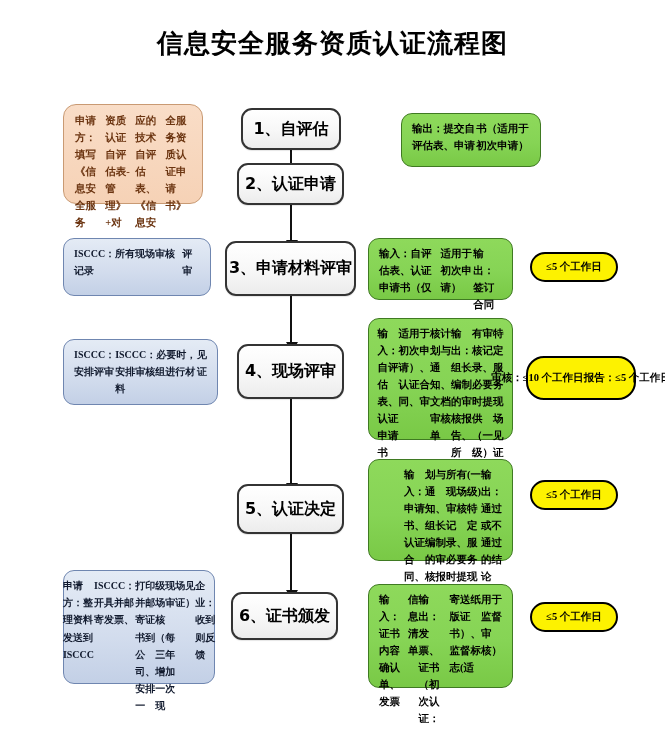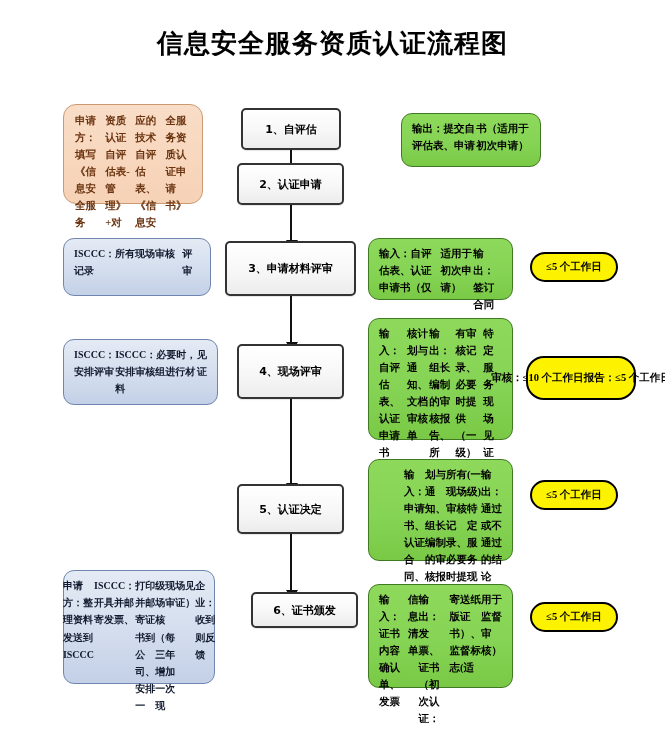--- a/index.html
+++ b/index.html
@@ -40,26 +40,26 @@
     position: absolute;
     box-sizing: border-box;
     display: flex;
     flex-direction: row;
     justify-content: center;
   }
 
   
   .step {
     border: 2px solid #333333;
-    border-radius: 5px;
+    border-radius: 11px;
     background: linear-gradient(to bottom, #ffffff 0%, #f7f7f7 55%, #ececec 100%);
     text-align: center;
     font-family: "DejaVu Sans", "Liberation Sans", sans-serif;
     font-weight: bold;
-    font-size: 11px;
+    font-size: 16px;
     color: #000000;
     align-items: center;
     box-shadow: 0 1px 1px rgba(0,0,0,0.10);
   }
 
   
   .note-orange {
     border: 1px solid #c99a73;
     border-radius: 13px;
     background: linear-gradient(to bottom, #f9ddc7 0%, #f6d2b6 100%);
@@ -154,21 +154,21 @@
   </div>
 
   <div class="node step" style="left:237px; top:344px; width:107px; height:55px;">
     <span>4、现场评审</span>
   </div>
 
   <div class="node step" style="left:237px; top:484px; width:107px; height:50px;">
     <span>5、认证决定</span>
   </div>
 
-  <div class="node step" style="left:251px; top:592px; width:107px; height:36px;">
+  <div class="node step" style="left:231px; top:592px; width:107px; height:48px;">
     <span>6、证书颁发</span>
   </div>
 
   <div class="node note-orange" style="left:63px; top:104px; width:140px; height:100px;">
     <span class="note-line">申请方：填写《信息安全服务</span>
     <span class="note-line">资质认证自评估表-管理》+对</span>
     <span class="note-line">应的技术自评估表、《信息安</span>
     <span class="note-line">全服务资质认证申请书》</span>
   </div>
 
@@ -199,20 +199,21 @@
   </div>
 
   <div class="node note-green" style="left:368px; top:238px; width:145px; height:62px;">
     <span class="note-line">输入：自评估表、认证申请书（仅</span>
     <span class="note-line">适用于初次申请）</span>
     <span class="note-line">输出：签订合同</span>
   </div>
 
   <div class="node note-green" style="left:368px; top:318px; width:145px; height:122px;">
     <span class="note-line">输入：自评估表、认证申请书（仅</span>
+    <span class="note-line">适用于初次申请）、认证合同、审</span>
     <span class="note-line">核计划与通知、文档审核单</span>
     <span class="note-line">输出：组长编制的审核报告、所</span>
     <span class="note-line">有审核记录、必要时提供（一级）</span>
     <span class="note-line">特定服务现场见证报告</span>
   </div>
 
   <div class="node note-green" style="left:368px; top:459px; width:145px; height:102px;padding-left:35px;">
     <span class="note-line">输入：申请书、认证合同、审核计</span>
     <span class="note-line">划与通知、组长编制的审核报告、</span>
     <span class="note-line">所有现场审核记录、必要时提供</span>

